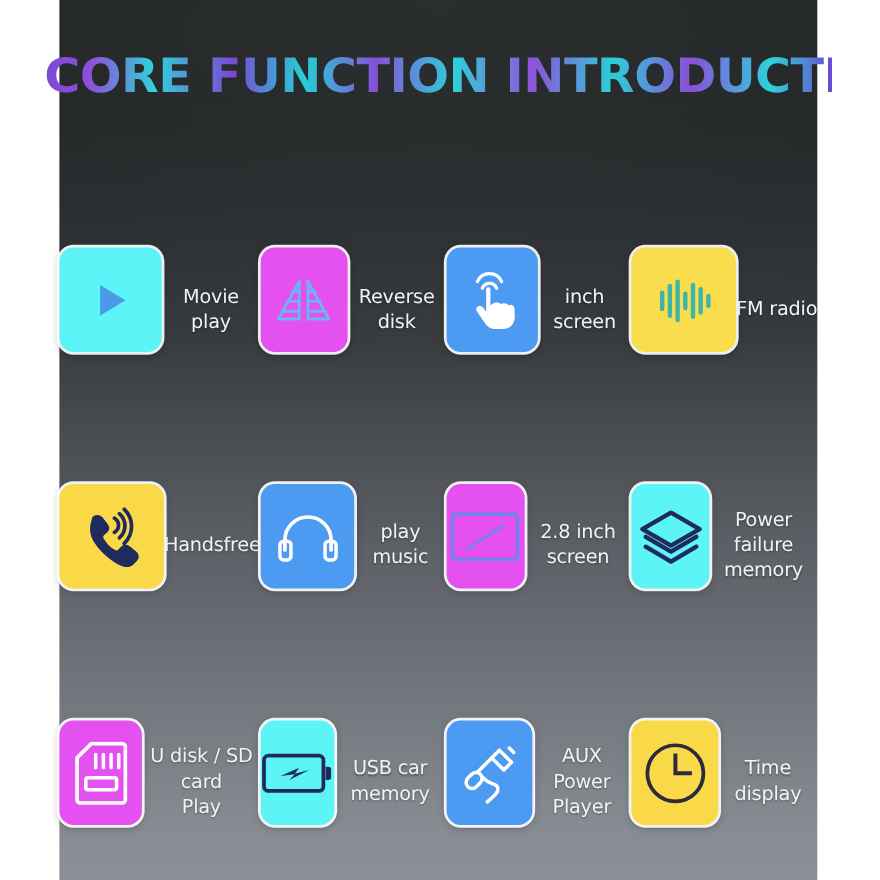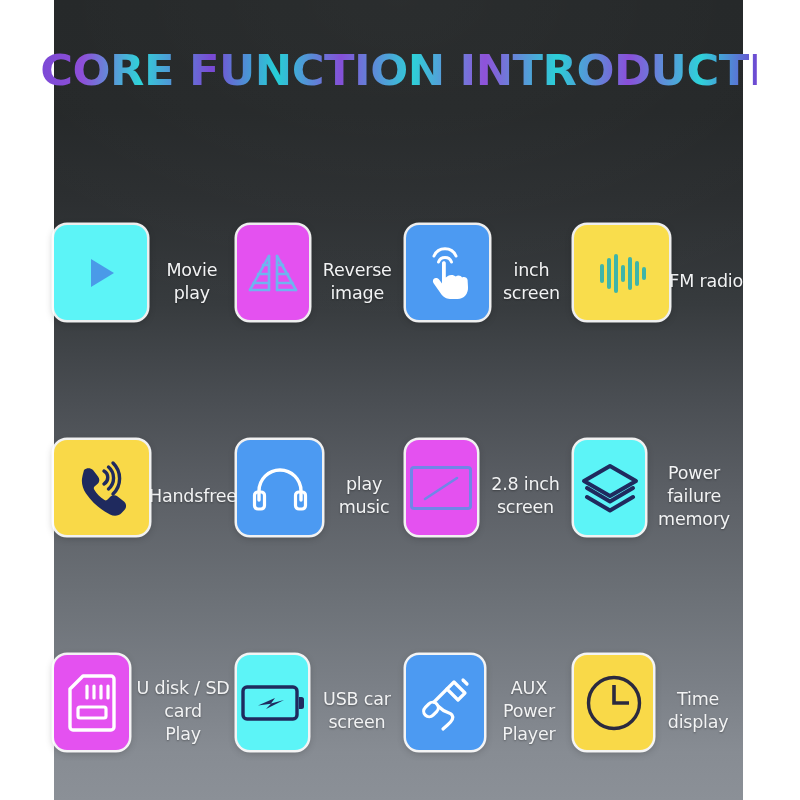--- a/index.html
+++ b/index.html
@@ -148,21 +148,21 @@
                 <path d="M39 9 L58 43"></path>
                 <path d="M39 9 L39 43"></path>
                 <path d="M39 27 L50 27"></path>
                 <path d="M39 36 L54.5 36"></path>
                 <path d="M39 43 L58 43"></path>
                 <path d="M39 18 L45 18"></path>
               </g>
             </svg>
           </span>
         </div>
-        <div class="label">Reverse image</div>
+        <div class="label">Reverse disk</div>
       </div>
 
       <div class="cell row1">
         <div class="tile" style="background:#4c9af2;">
           <span>
             <svg width="58" height="62" viewBox="0 0 58 62">
               <g fill="none" stroke="#ffffff" stroke-width="3" stroke-linecap="round">
                 <path d="M16 14 A12 12 0 0 1 38 14"></path>
                 <path d="M20.5 20 A7 7 0 0 1 33.5 20"></path>
               </g>
@@ -300,21 +300,21 @@
       <div class="cell">
         <div class="tile" style="background:#5cf4f7;">
           <span>
             <svg width="64" height="40" viewBox="0 0 64 40">
               <rect x="2" y="4" width="54" height="32" rx="4" fill="none" stroke="#1f2a5e" stroke-width="3.4"></rect>
               <path d="M58 14 L60.5 14 A2.5 2.5 0 0 1 63 16.5 L63 23.5 A2.5 2.5 0 0 1 60.5 26 L58 26 Z" fill="#1f2a5e"></path>
               <path d="M17 22.5 L34 15 L30 20.5 L43 17 L25 26 L30 20.8 Z" fill="#1f2a5e"></path>
             </svg>
           </span>
         </div>
-        <div class="label">USB car screen</div>
+        <div class="label">USB car memory</div>
       </div>
 
       <div class="cell">
         <div class="tile" style="background:#4c9af2;">
           <span>
             <svg width="58" height="58" viewBox="0 0 58 58">
               <g fill="none" stroke="#ffffff" stroke-width="3.2" stroke-linecap="round" stroke-linejoin="round">
                 <path d="M47 6 L51 10"></path>
                 <path d="M38 8 L49 19 L42 26 L31 15 Z"></path>
                 <path d="M31 15 L18 28"></path>

